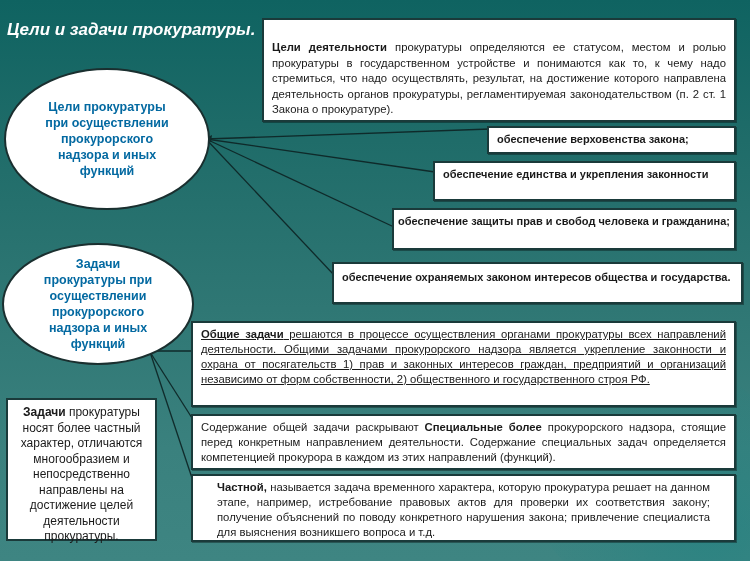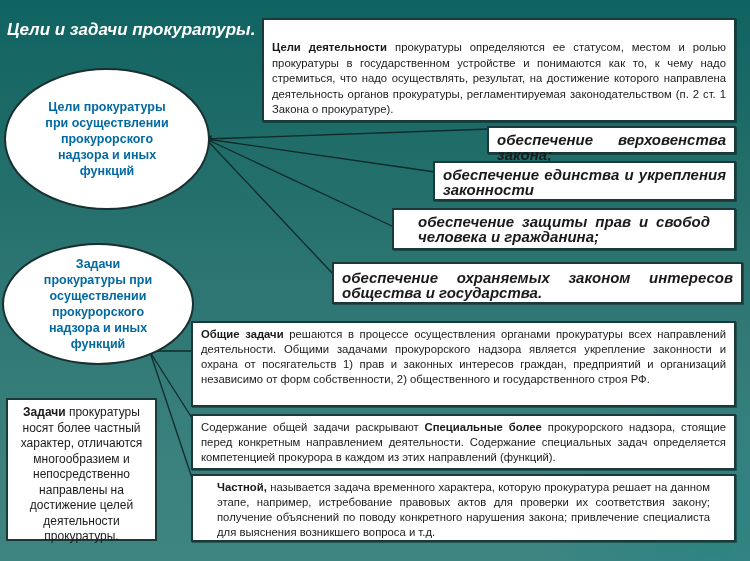--- a/index.html
+++ b/index.html
@@ -18,21 +18,21 @@
       color: #ffffff; font-size: 17px; font-style: italic; font-weight: bold;
       letter-spacing: 0px;
     }
     .box {
       position: absolute; background: #ffffff; border: 2px solid #1a3a3a;
       box-sizing: border-box; color: #1a1a1a; font-size: 11.3px; line-height: 15px;
       text-align: justify; padding: 4px 8px;
       box-shadow: 1px 1px 0 rgba(0,0,0,0.35);
     }
     .box b { font-weight: bold; }
-    .bold-box { font-weight: bold; font-size: 15px; font-style: italic; }
+    .bold-box { font-weight: bold; font-size: 11px; }
     .ellipse {
       position: absolute; background: #ffffff; border: 2px solid #1a2f2f;
       border-radius: 50%; box-sizing: border-box;
       display: flex; align-items: center; justify-content: center;
       text-align: center; font-weight: bold; font-size: 12.5px; line-height: 16px; color: #0369a1;
     }
     .ellipse span { display: block; }
     svg.lines { position: absolute; left: 0; top: 0; }
     .left-box {
       position: absolute; left: 6px; top: 398px; width: 151px; height: 143px;
@@ -84,28 +84,28 @@
 <div class="box" style="left:262px; top:18px; width:474px; height:104px; padding:20px 8px; line-height:15.5px;">
   <b>Цели деятельности</b><span> прокуратуры определяются ее статусом, местом и ролью прокуратуры в государственном устройстве и понимаются как то, к чему надо стремиться, что надо осуществлять, результат, на достижение которого направлена деятельность органов прокуратуры, регламентируемая законодательством (п. 2 ст. 1 Закона о прокуратуре).</span>
 </div>
 
 <div class="box bold-box" style="left:487px; top:126px; width:249px; height:28px; padding:4px 8px;">
   <span>обеспечение верховенства закона;</span>
 </div>
 <div class="box bold-box" style="left:433px; top:161px; width:303px; height:40px; padding:4px 8px;">
   <span>обеспечение единства и укрепления законности</span>
 </div>
-<div class="box bold-box" style="left:392px; top:208px; width:344px; height:42px; padding:4px 24px;">
+<div class="box bold-box" style="left:392px; top:208px; width:344px; height:42px; padding:4px 4px;">
   <span>обеспечение защиты прав и свобод человека и гражданина;</span>
 </div>
 <div class="box bold-box" style="left:332px; top:262px; width:411px; height:42px; padding:6px 8px;">
   <span>обеспечение охраняемых законом интересов общества и государства.</span>
 </div>
 
-<div class="box" style="left:191px; top:321px; width:545px; height:86px; padding:4px 8px;">
+<div class="box" style="left:191px; top:321px; width:545px; height:86px; padding:4px 8px;text-decoration:underline;">
   <b>Общие задачи</b><span> решаются в процессе осуществления органами прокуратуры всех направлений деятельности. Общими задачами прокурорского надзора является укрепление законности и охрана от посягательств 1) прав и законных интересов граждан, предприятий и организаций независимо от форм собственности, 2) общественного и государственного строя РФ.</span>
 </div>
 
 <div class="box" style="left:191px; top:414px; width:545px; height:56px; padding:4px 8px;">
   <span>Содержание общей задачи раскрывают </span><b>Специальные более</b><span> прокурорского надзора, стоящие перед конкретным направлением деятельности. Содержание специальных задач определяется компетенцией прокурора в каждом из этих направлений (функций).</span>
 </div>
 
 <div class="box" style="left:191px; top:474px; width:545px; height:68px; padding:4px 24px;">
   <b>Частной,</b><span> называется задача временного характера, которую прокуратура решает на данном этапе, например, истребование правовых актов для проверки их соответствия закону; получение объяснений по поводу конкретного нарушения закона; привлечение специалиста для выяснения возникшего вопроса и т.д.</span>
 </div>

